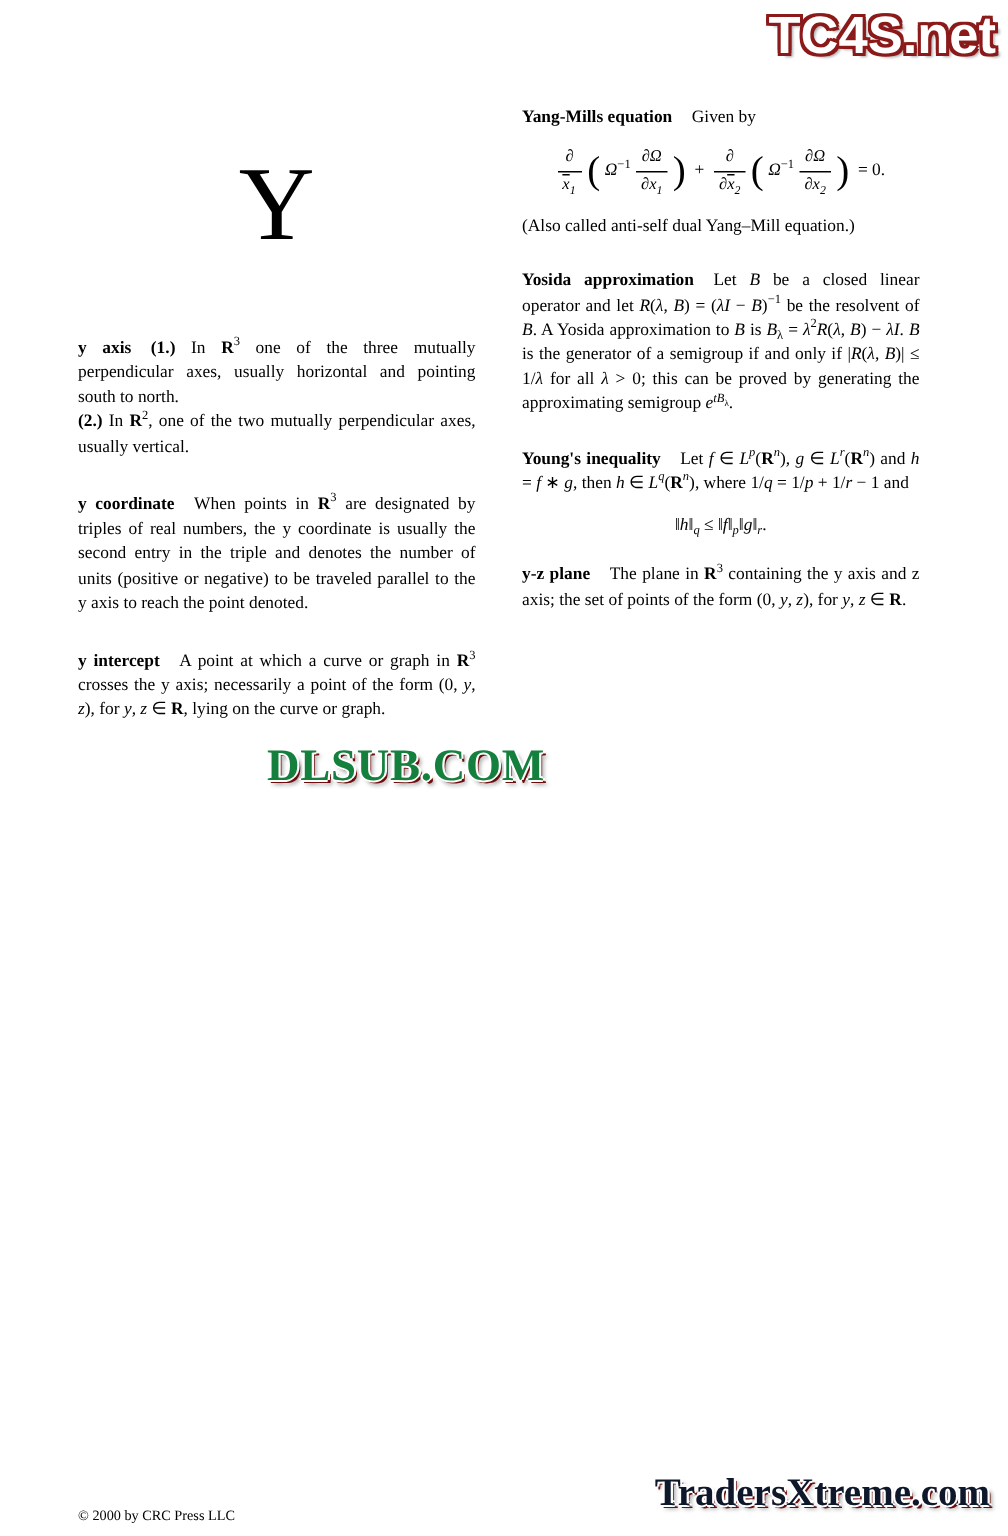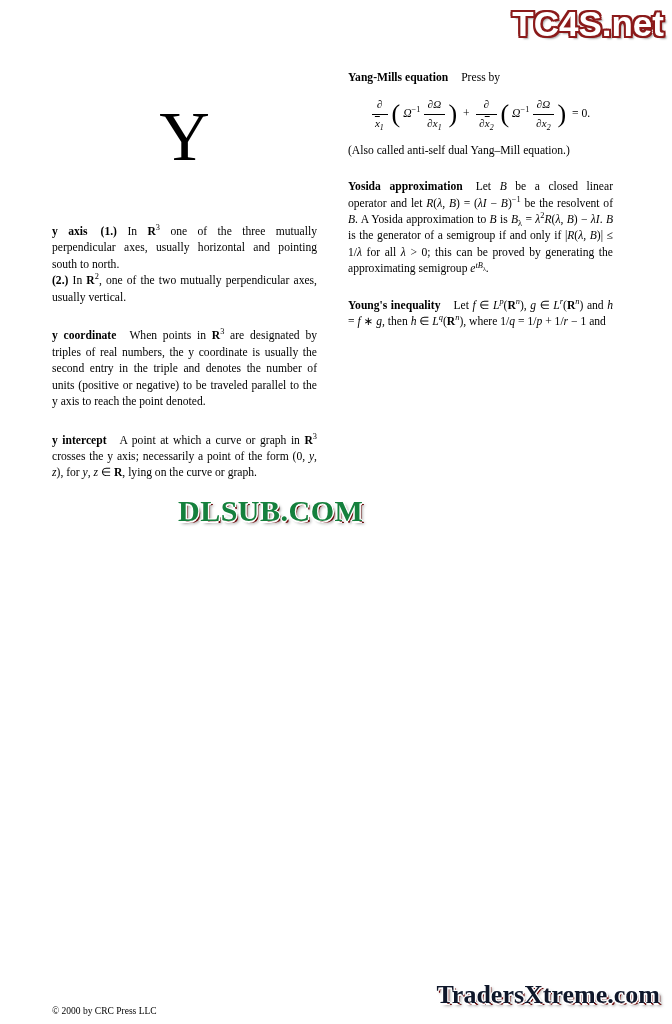--- a/index.html
+++ b/index.html
@@ -144,21 +144,21 @@
 
     <div class="entry" style="margin-top:22px;">
       <span class="term">y intercept</span><span class="gap"></span><span>A point at which a curve or graph in <span class="bb">R</span><sup>3</sup> crosses the y axis; necessarily a point of the form (0, <span class="mi">y</span>, <span class="mi">z</span>), for <span class="mi">y</span>, <span class="mi">z</span> ∈ <span class="bb">R</span>, lying on the curve or graph.</span>
     </div>
 
   </div>
 
   <div class="col col-right">
 
     <div class="entry" style="margin-top:10px;">
-      <span class="term">Yang-Mills equation</span><span class="gap"></span><span>Press by</span>
+      <span class="term">Yang-Mills equation</span><span class="gap"></span><span>Given by</span>
 
       <div class="display">
         <span class="frac"><span class="num mi">∂</span><span class="den mi"><span class="ovl">x</span><sub>1</sub> </span></span>
         <span class="paren">(</span>
         <span class="mi">Ω</span><sup>−1</sup>
         <span class="frac"><span class="num mi">∂Ω</span><span class="den mi">∂x<sub>1</sub></span></span>
         <span class="paren">)</span>
         &nbsp;+&nbsp;
         <span class="frac"><span class="num mi">∂</span><span class="den mi">∂<span class="ovl">x</span><sub>2</sub></span></span>
         <span class="paren">(</span>
@@ -171,22 +171,28 @@
       <div>(Also called <span class="it">anti-self dual Yang–Mill equation.</span>)</div>
     </div>
 
     <div class="entry" style="margin-top:20px;">
       <span class="term">Yosida approximation</span><span class="gap"></span><span>Let <span class="mi">B</span> be a closed linear operator and let <span class="mi">R</span>(<span class="mi">λ</span>, <span class="mi">B</span>) = (<span class="mi">λI</span> − <span class="mi">B</span>)<sup>−1</sup> be the resolvent of <span class="mi">B</span>. A <span class="it">Yosida approximation</span> to <span class="mi">B</span> is <span class="mi">B</span><sub>λ</sub> = <span class="mi">λ</span><sup>2</sup><span class="mi">R</span>(<span class="mi">λ</span>, <span class="mi">B</span>) − <span class="mi">λI</span>. <span class="mi">B</span> is the generator of a semigroup if and only if |<span class="mi">R</span>(<span class="mi">λ</span>, <span class="mi">B</span>)| ≤ 1/<span class="mi">λ</span> for all <span class="mi">λ</span> &gt; 0; this can be proved by generating the approximating semigroup <span class="mi">e</span><sup><span class="mi">tB</span><sub>λ</sub></sup>.</span>
     </div>
 
     <div class="entry" style="margin-top:20px;">
       <span class="term">Young's inequality</span><span class="gap"></span><span>Let <span class="mi">f</span> ∈ <span class="mi">L<sup>p</sup></span>(<span class="bb">R</span><sup><span class="mi">n</span></sup>), <span class="mi">g</span> ∈ <span class="mi">L<sup>r</sup></span>(<span class="bb">R</span><sup><span class="mi">n</span></sup>) and <span class="mi">h</span> = <span class="mi">f</span> ∗ <span class="mi">g</span>, then <span class="mi">h</span> ∈ <span class="mi">L<sup>q</sup></span>(<span class="bb">R</span><sup><span class="mi">n</span></sup>), where 1/<span class="mi">q</span> = 1/<span class="mi">p</span> + 1/<span class="mi">r</span> − 1 and</span>
 
-    </div>
-
+      <div class="display">
+        ‖<span class="mi">h</span>‖<sub><span class="mi">q</span></sub> ≤ ‖<span class="mi">f</span>‖<sub><span class="mi">p</span></sub>‖<span class="mi">g</span>‖<sub><span class="mi">r</span></sub>.
+      </div>
+    </div>
+
+    <div class="entry" style="margin-top:8px;">
+      <span class="term">y-z plane</span><span class="gap"></span><span>The plane in <span class="bb">R</span><sup>3</sup> containing the y axis and z axis; the set of points of the form (0, <span class="mi">y</span>, <span class="mi">z</span>), for <span class="mi">y</span>, <span class="mi">z</span> ∈ <span class="bb">R</span>.</span>
+    </div>
 
   </div>
 
   <div class="copyright">© 2000 by CRC Press LLC</div>
 
   <div class="wm-tc4s">TC4S.net</div>
   <div class="wm-dlsub">DLSUB.COM</div>
   <div class="wm-traders">TradersXtreme.com</div>
 
 </div>

